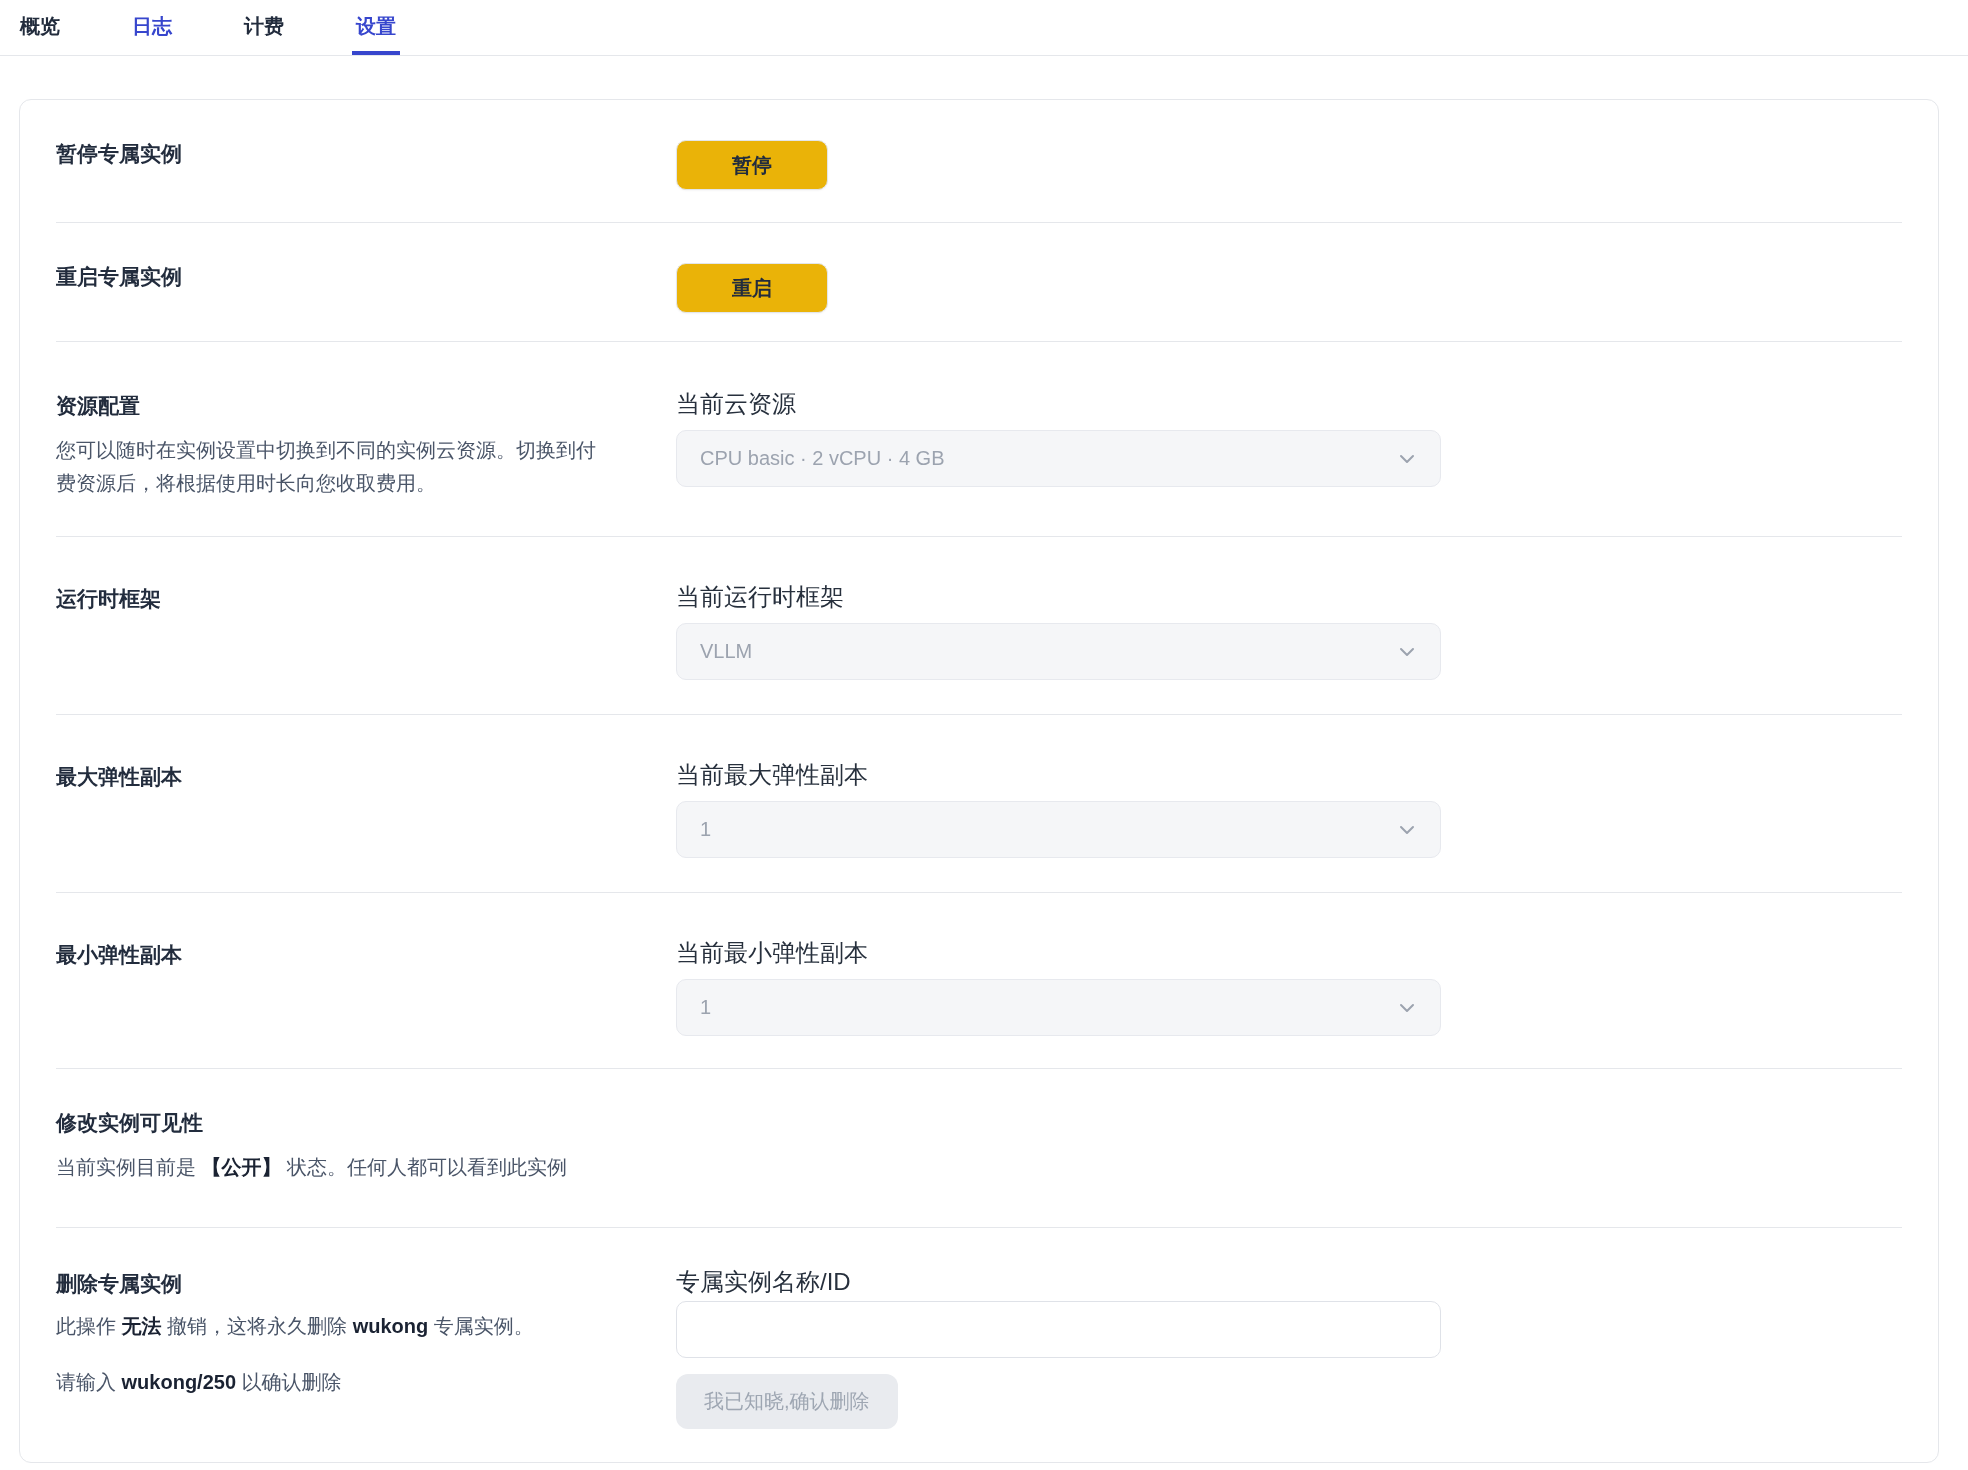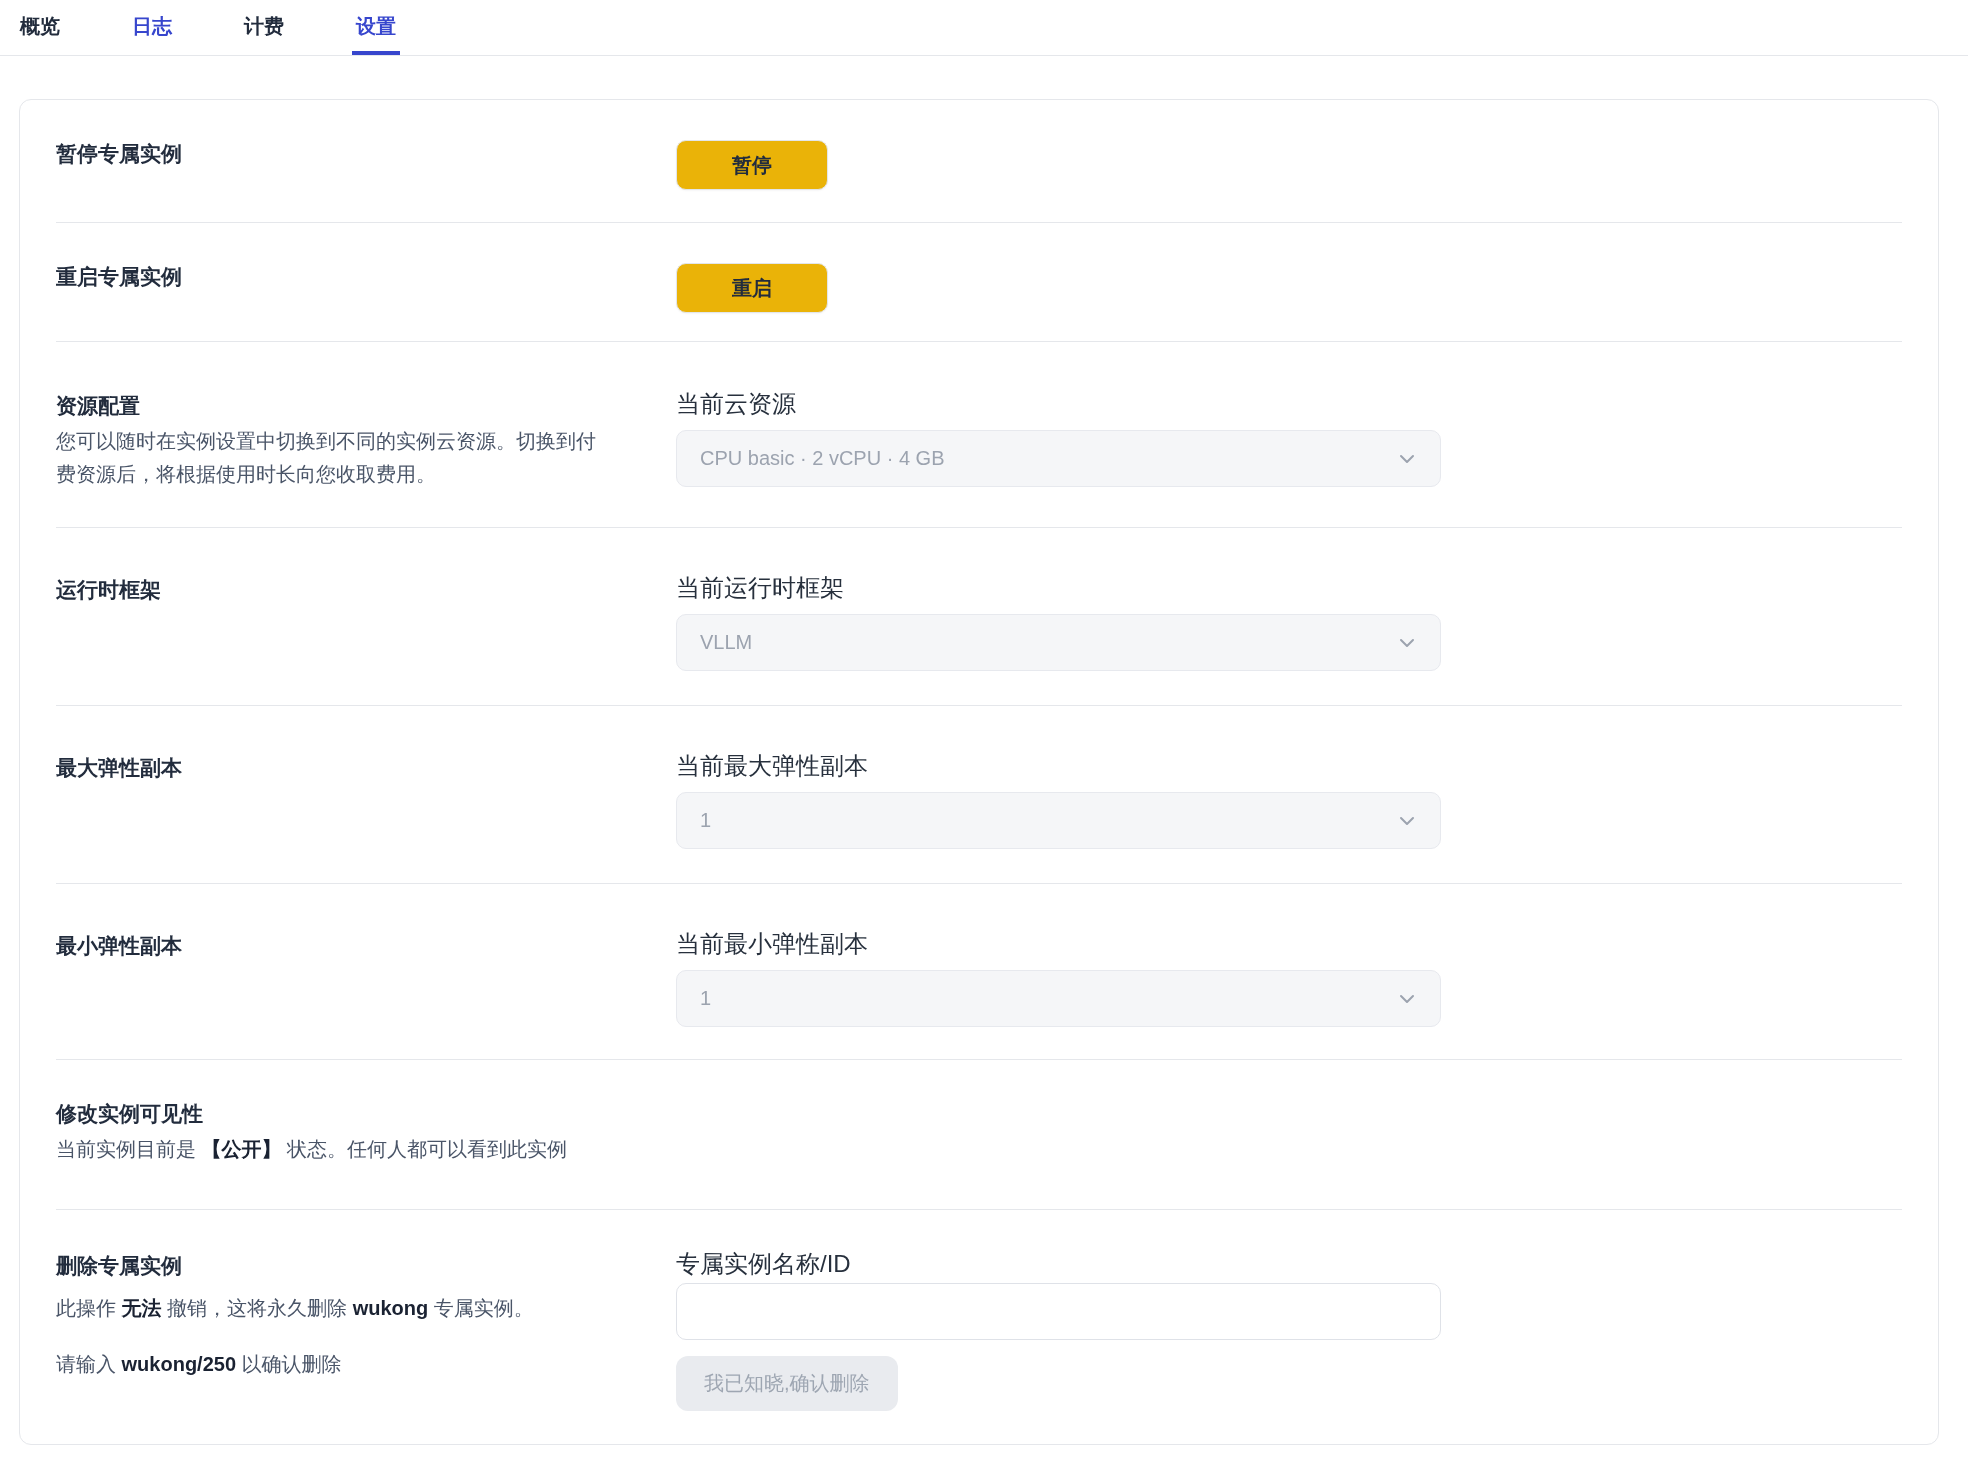--- a/index.html
+++ b/index.html
@@ -65,21 +65,21 @@
   .sec-title {
     font-size: 21px;
     font-weight: 700;
     color: #222c3d;
     line-height: 28px;
   }
   .sec-desc {
     font-size: 20px;
     color: #4a5568;
     line-height: 33px;
-    margin-top: 5px;
+    margin-top: 14px;
     max-width: 556px;
   }
   .sec-desc b, .sec-desc strong { color: #1a2232; font-weight: 700; }
 
   .field-label {
     font-size: 24px;
     font-weight: 500;
     color: #27303d;
     line-height: 24px;
   }

